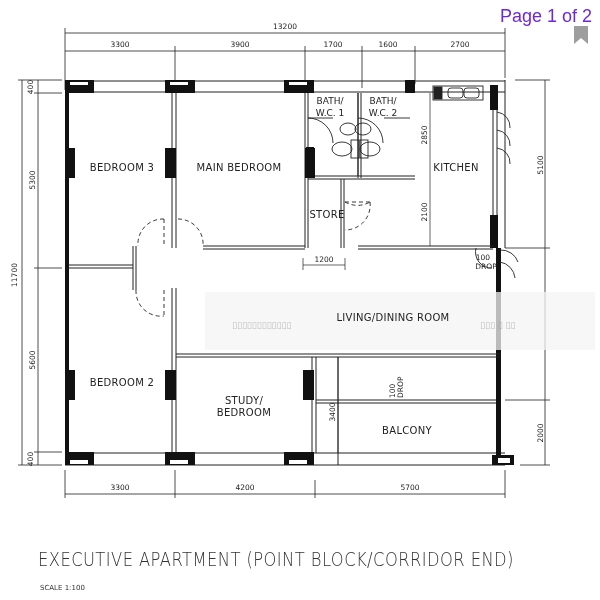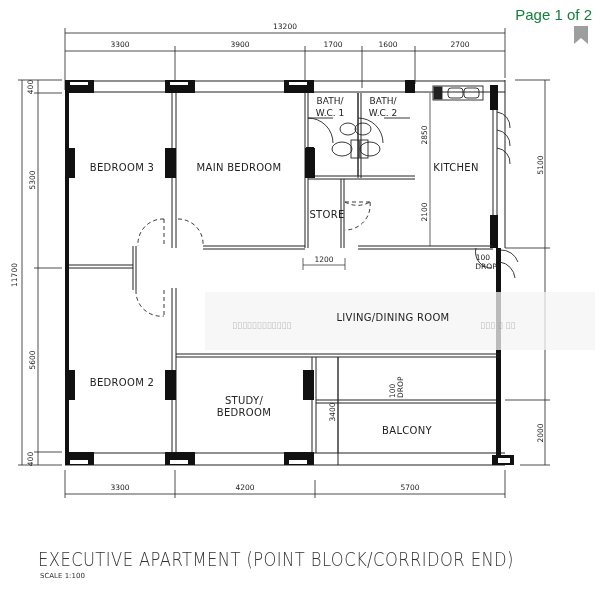--- a/index.html
+++ b/index.html
@@ -1,24 +1,24 @@
 <!DOCTYPE html>
 <html><head>
 <meta charset="utf-8">
 <style>
   html, body { margin:0; padding:0; background:#ffffff; }
   body { width:600px; height:600px; position:relative; overflow:hidden; font-family:"DejaVu Sans", sans-serif; }
-  .page-indicator { position:absolute; top:6px; right:8px; font-family:"Liberation Sans", sans-serif; font-size:15px; color:#15803d; }
+  .page-indicator { position:absolute; top:6px; right:8px; font-family:"Liberation Sans", sans-serif; font-size:18px; color:#6d28d9; }
   .bookmark { position:absolute; top:26px; right:12px; width:14px; height:18px; }
   svg.plan { position:absolute; left:0; top:0; }
   .dim { font-family:"DejaVu Sans", sans-serif; font-size:7.5px; fill:#222; }
   .room { font-family:"DejaVu Sans", sans-serif; font-size:10px; fill:#222; letter-spacing:0.3px; }
   .room-sm { font-family:"DejaVu Sans", sans-serif; font-size:9px; fill:#222; }
   .title { position:absolute; left:38px; top:548px; font-family:"DejaVu Sans", sans-serif; font-weight:200; font-size:19px; color:#333; letter-spacing:0.5px; transform:scaleX(0.86); transform-origin:left; white-space:nowrap; }
-  .scale { position:absolute; left:40px; top:572px; font-family:"DejaVu Sans", sans-serif; font-size:7px; color:#333; }
+  .scale { position:absolute; left:40px; top:584px; font-family:"DejaVu Sans", sans-serif; font-size:7px; color:#333; }
   .overlay-band { fill:#f4f4f4; opacity:0.75; }
   .blur-text { font-family:"DejaVu Sans", sans-serif; font-size:9px; fill:#999; }
 </style>
 </head>
 <body>
 
 <div class="page-indicator">Page 1 of 2</div>
 <svg class="bookmark" viewBox="0 0 14 18">
   <path d="M0 0 H14 V18 L7 12 L0 18 Z" fill="#9e9e9e"></path>
 </svg>

